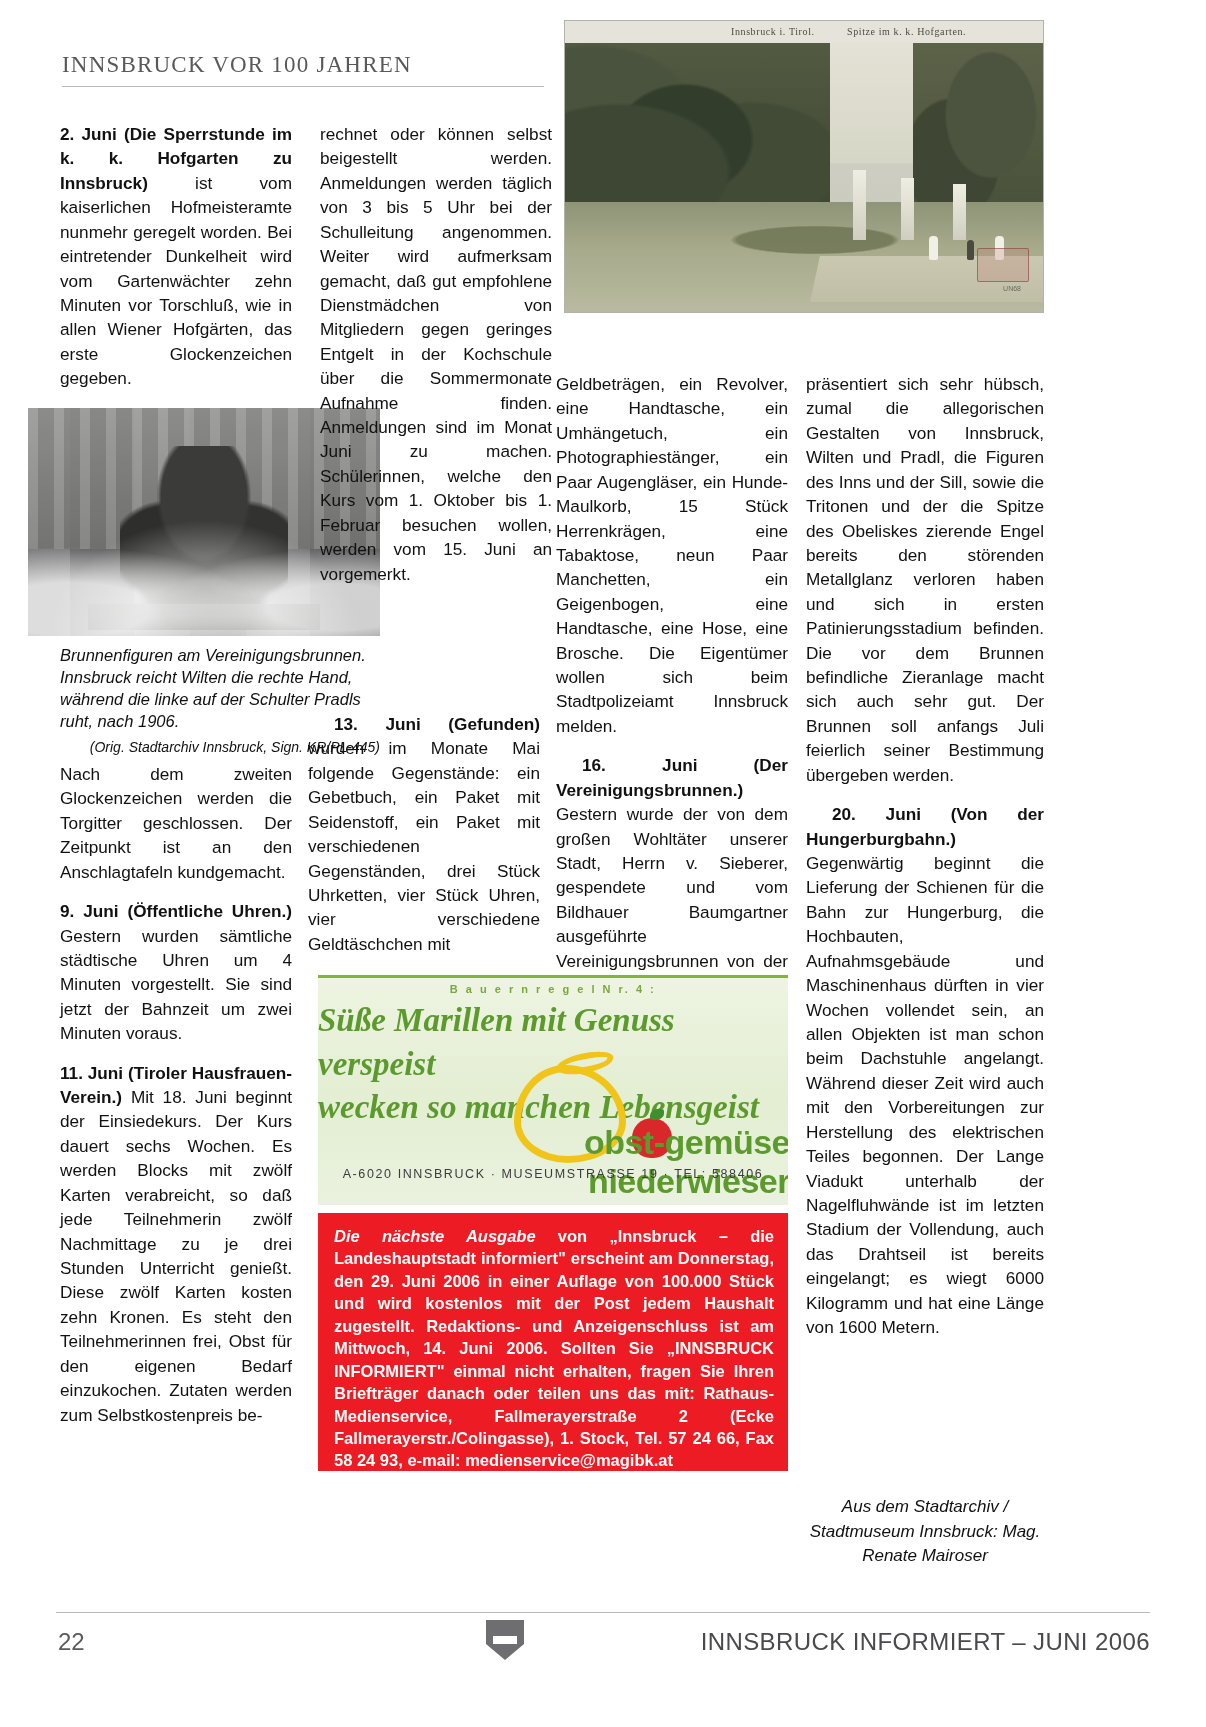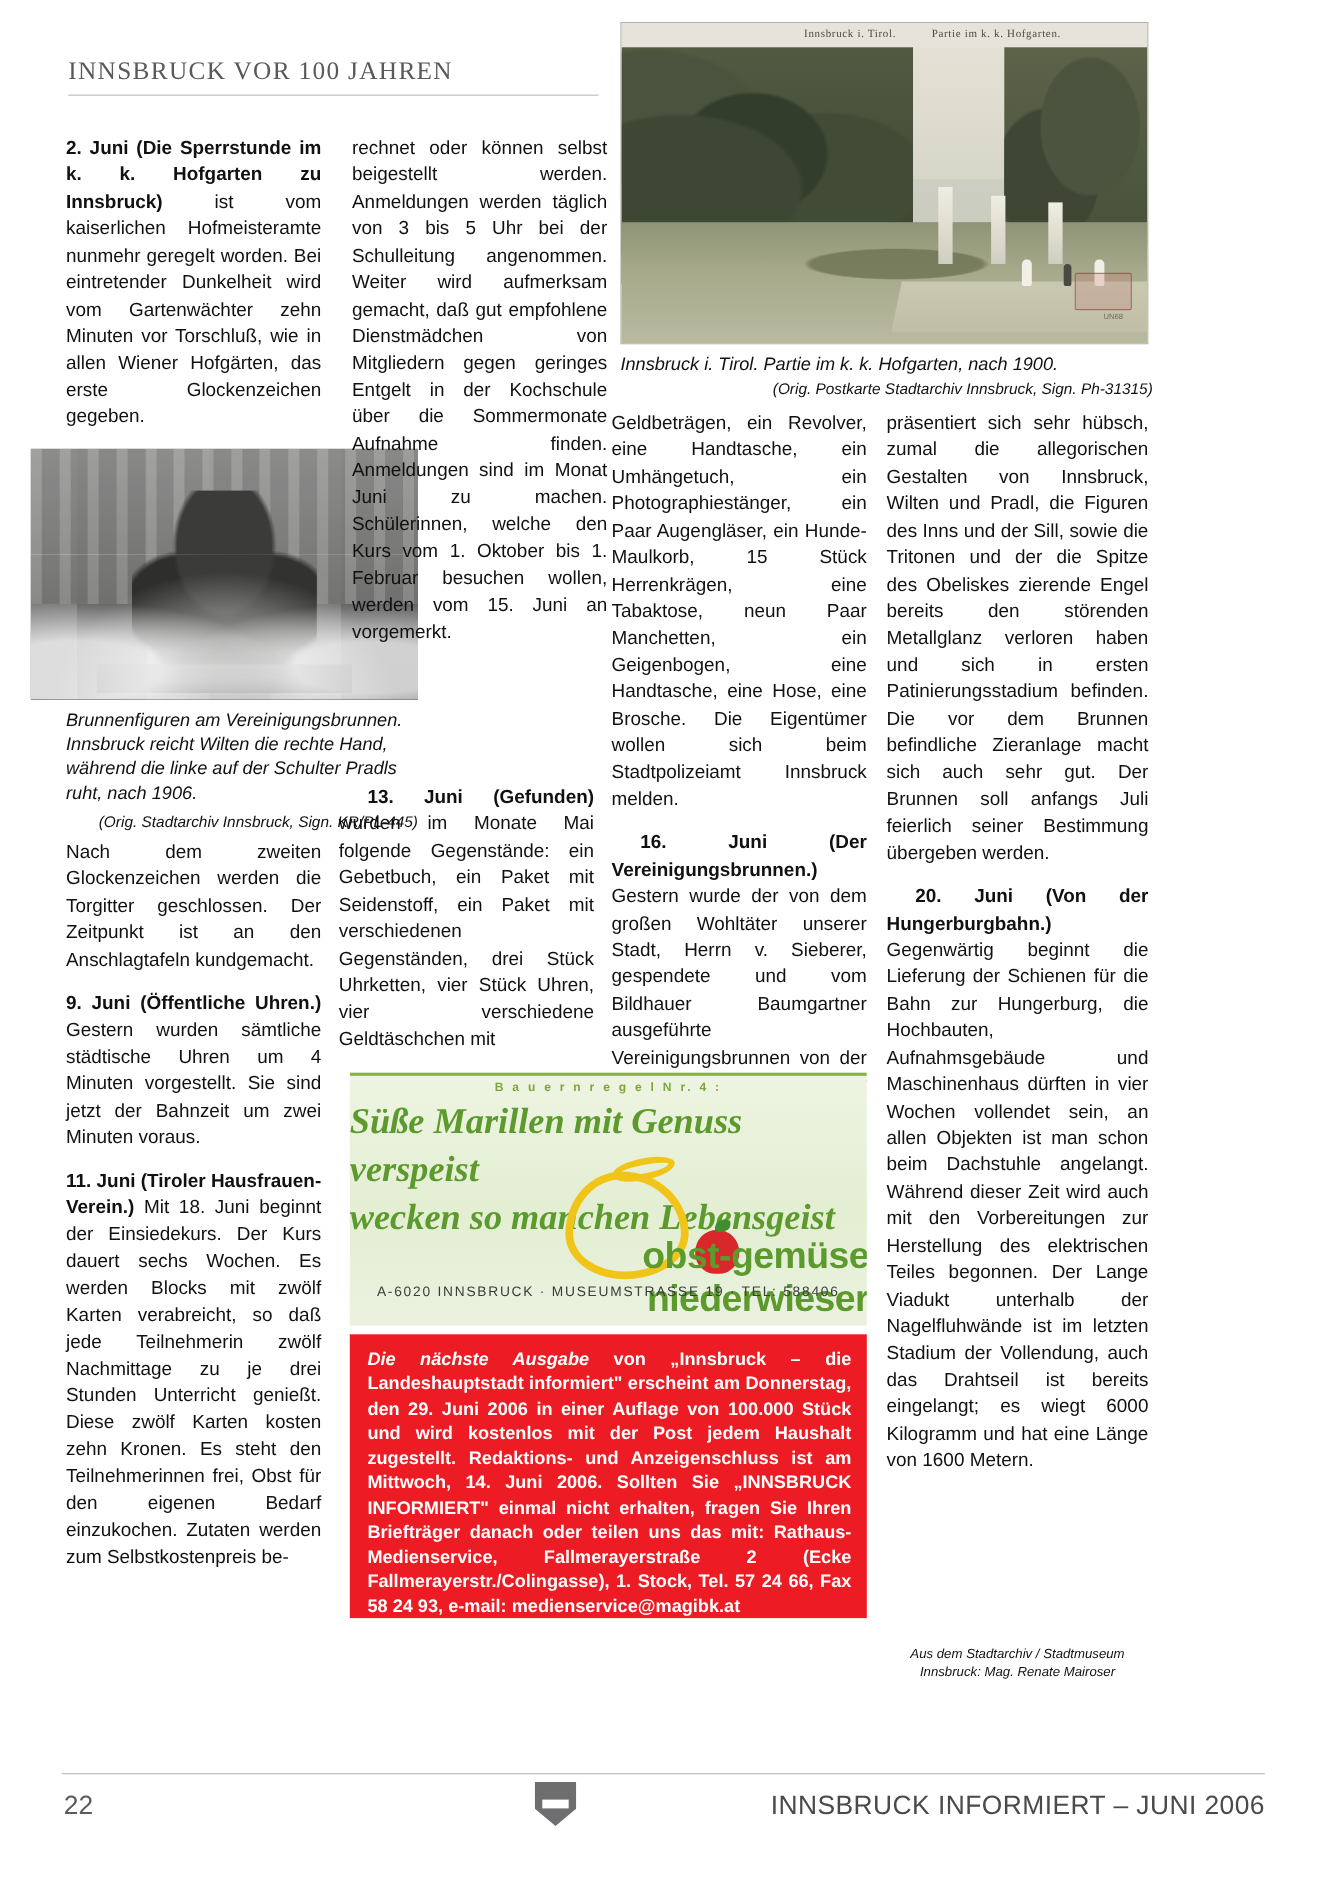--- a/index.html
+++ b/index.html
@@ -368,60 +368,56 @@
     position: absolute;
     left: 7px; top: 16px; width: 24px; height: 8px;
     background: #ffffff;
   }
 
   .endnote {
     position: absolute;
     left: 806px; top: 1495px;
     width: 238px;
     font-style: italic;
-    font-size: 12px;
+    font-size: 17px;
     line-height: 1.45;
     text-align: center;
   }
 </style>
 </head>
 <body>
 
 <div class="page">
 
   <div class="header">
     <div class="header-title">INNSBRUCK VOR 100 JAHREN</div>
   </div>
   <div class="header-rule"></div>
 
   <div class="postcard">
     <div class="pc-caption-strip">
       <span class="pc-cap-left">Innsbruck i. Tirol.</span>
-      <span class="pc-cap-right">Partie im k. k. Hofgarten.</span>
+      <span class="pc-cap-right">Spitze im k. k. Hofgarten.</span>
     </div>
     <div class="pc-sky"></div>
     <div class="pc-trees"></div>
     <div class="pc-tree-r"></div>
     <div class="pc-lawn"></div>
     <div class="pc-bed"></div>
     <div class="pc-path"></div>
     <div class="pc-obelisk" style="left:288px;height:70px;"></div>
     <div class="pc-obelisk" style="left:336px;height:62px;"></div>
     <div class="pc-obelisk" style="left:388px;height:56px;"></div>
     <div class="pc-fig" style="left:364px;"></div>
     <div class="pc-fig dark" style="left:402px;"></div>
     <div class="pc-fig" style="left:430px;"></div>
     <div class="pc-stamp"></div>
     <div class="pc-num">UN68</div>
   </div>
 
-  <div class="caption" id="pc-caption">
-    <div class="line1">Innsbruck i. Tirol. Partie im k. k. Hofgarten, nach 1900.</div>
-    <span class="src">(Orig. Postkarte Stadtarchiv Innsbruck, Sign. Ph-31315)</span>
-  </div>
 
   <div class="col" id="col1">
     <p class="noindent"><b>2. Juni (Die Sperrstunde im k. k. Hofgarten zu Innsbruck)</b><span> ist vom kaiserlichen Hofmeisteramte nunmehr geregelt worden. Bei eintretender Dunkelheit wird vom Gartenwächter zehn Minuten vor Torschluß, wie in allen Wiener Hofgärten, das erste Glockenzeichen gegeben.</span></p>
   </div>
 
   <div class="fountain">
     <div class="f-bg"></div>
     <div class="f-building"></div>
     <div class="f-statue"></div>
     <div class="f-base"></div>

